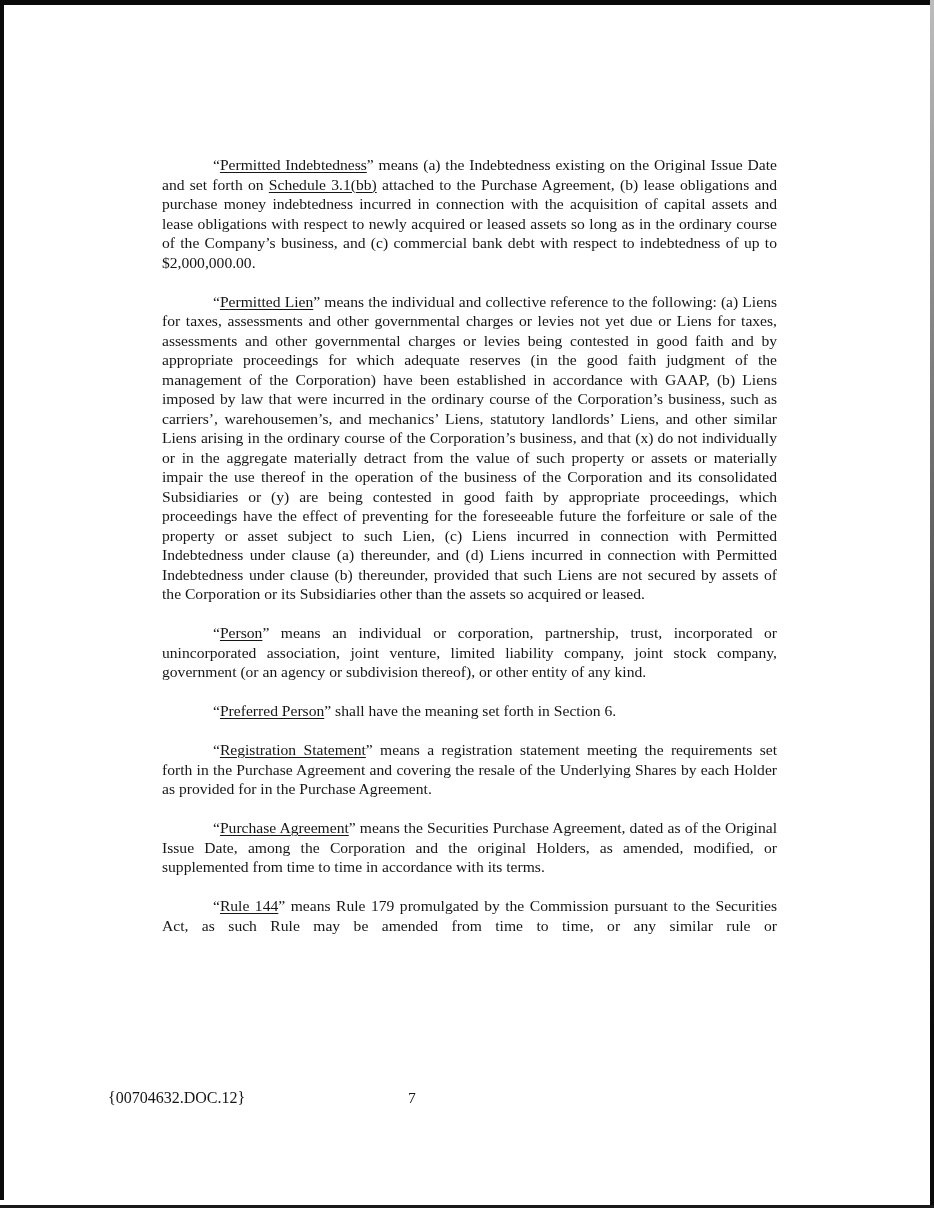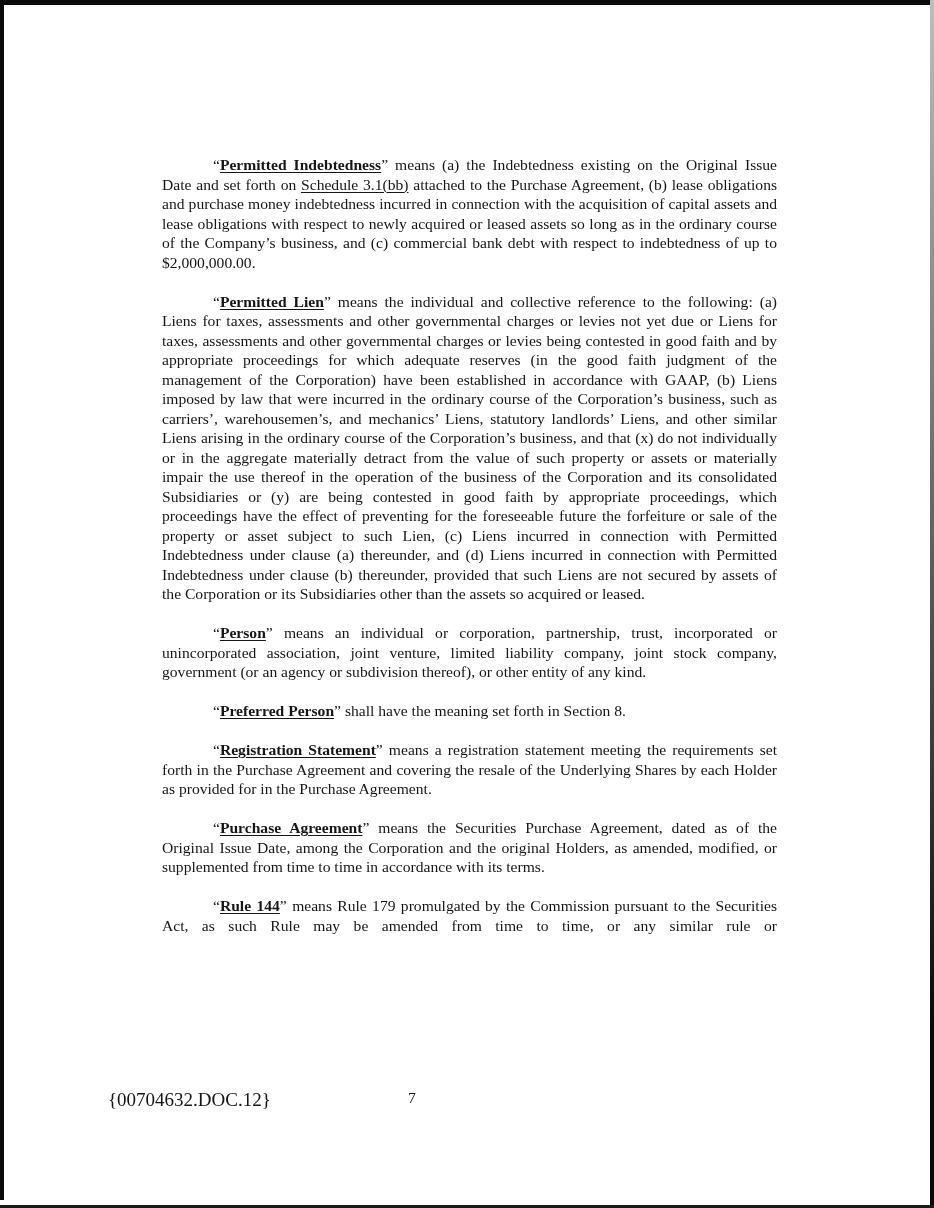--- a/index.html
+++ b/index.html
@@ -41,33 +41,32 @@
       text-align: justify;
       text-align-last: left;
     }
     .para.indent {
       text-indent: 51px;
     }
     .term {
       text-decoration: underline;
       text-underline-offset: 2px;
       text-decoration-thickness: 1px;
-      font-weight: bold;
     }
     .ref {
       text-decoration: underline;
       text-underline-offset: 2px;
       text-decoration-thickness: 1px;
     }
     .footer {
       position: absolute;
       top: 1089px;
       left: 108px;
       font-family: "Liberation Serif", "DejaVu Serif", serif;
-      font-size: 19px;
+      font-size: 16px;
       color: #161616;
     }
     .footer-page {
       position: absolute;
       top: 1089px;
       left: 408px;
       font-family: "Liberation Serif", "DejaVu Serif", serif;
       font-size: 15.6px;
       color: #161616;
     }
@@ -82,21 +81,21 @@
 
 <div class="page">
 
 
   <p class="para indent"><span>“</span><span class="term">Permitted Indebtedness</span><span>” means (a) the Indebtedness existing on the Original Issue Date and set forth on </span><span class="ref">Schedule 3.1(bb)</span><span> attached to the Purchase Agreement, (b) lease obligations and purchase money indebtedness incurred in connection with the acquisition of capital assets and lease obligations with respect to newly acquired or leased assets so long as in the ordinary course of the Company’s business, and (c) commercial bank debt with respect to indebtedness of up to $2,000,000.00.</span></p>
 
   <p class="para indent"><span>“</span><span class="term">Permitted Lien</span><span>” means the individual and collective reference to the following: (a) Liens for taxes, assessments and other governmental charges or levies not yet due or Liens for taxes, assessments and other governmental charges or levies being contested in good faith and by appropriate proceedings for which adequate reserves (in the good faith judgment of the management of the Corporation) have been established in accordance with GAAP, (b) Liens imposed by law that were incurred in the ordinary course of the Corporation’s business, such as carriers’, warehousemen’s, and mechanics’ Liens, statutory landlords’ Liens, and other similar Liens arising in the ordinary course of the Corporation’s business, and that (x) do not individually or in the aggregate materially detract from the value of such property or assets or materially impair the use thereof in the operation of the business of the Corporation and its consolidated Subsidiaries or (y) are being contested in good faith by appropriate proceedings, which proceedings have the effect of preventing for the foreseeable future the forfeiture or sale of the property or asset subject to such Lien, (c) Liens incurred in connection with Permitted Indebtedness under clause (a) thereunder, and (d) Liens incurred in connection with Permitted Indebtedness under clause (b) thereunder, provided that such Liens are not secured by assets of the Corporation or its Subsidiaries other than the assets so acquired or leased.</span></p>
 
   <p class="para indent"><span>“</span><span class="term">Person</span><span>” means an individual or corporation, partnership, trust, incorporated or unincorporated association, joint venture, limited liability company, joint stock company, government (or an agency or subdivision thereof), or other entity of any kind.</span></p>
 
-  <p class="para indent"><span>“</span><span class="term">Preferred Person</span><span>” shall have the meaning set forth in Section 8.</span></p>
+  <p class="para indent"><span>“</span><span class="term">Preferred Person</span><span>” shall have the meaning set forth in Section 6.</span></p>
 
   <p class="para indent"><span>“</span><span class="term">Registration Statement</span><span>” means a registration statement meeting the requirements set forth in the Purchase Agreement and covering the resale of the Underlying Shares by each Holder as provided for in the Purchase Agreement.</span></p>
 
   <p class="para indent"><span>“</span><span class="term">Purchase Agreement</span><span>” means the Securities Purchase Agreement, dated as of the Original Issue Date, among the Corporation and the original Holders, as amended, modified, or supplemented from time to time in accordance with its terms.</span></p>
 
   <p class="para indent" style="text-align-last: justify;"><span>“</span><span class="term">Rule 144</span><span>” means Rule 179 promulgated by the Commission pursuant to the Securities Act, as such Rule may be amended from time to time, or any similar rule or</span></p>
 
 </div>
 
 <div class="footer">{00704632.DOC.12}</div>

